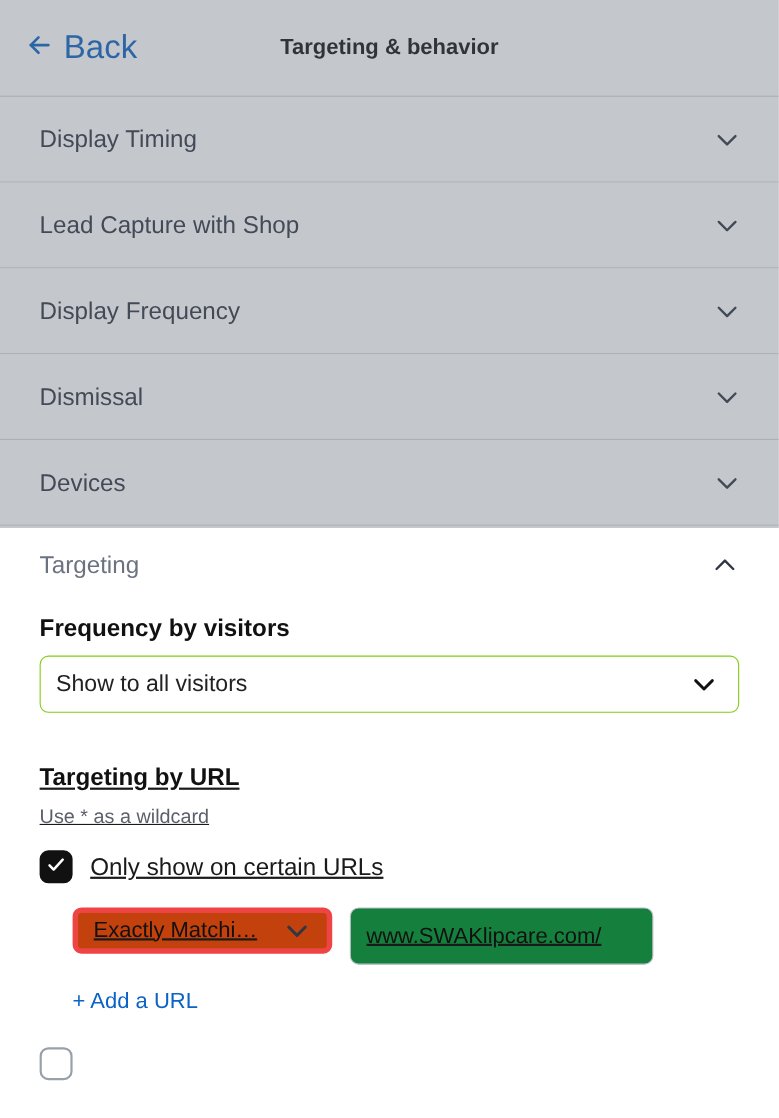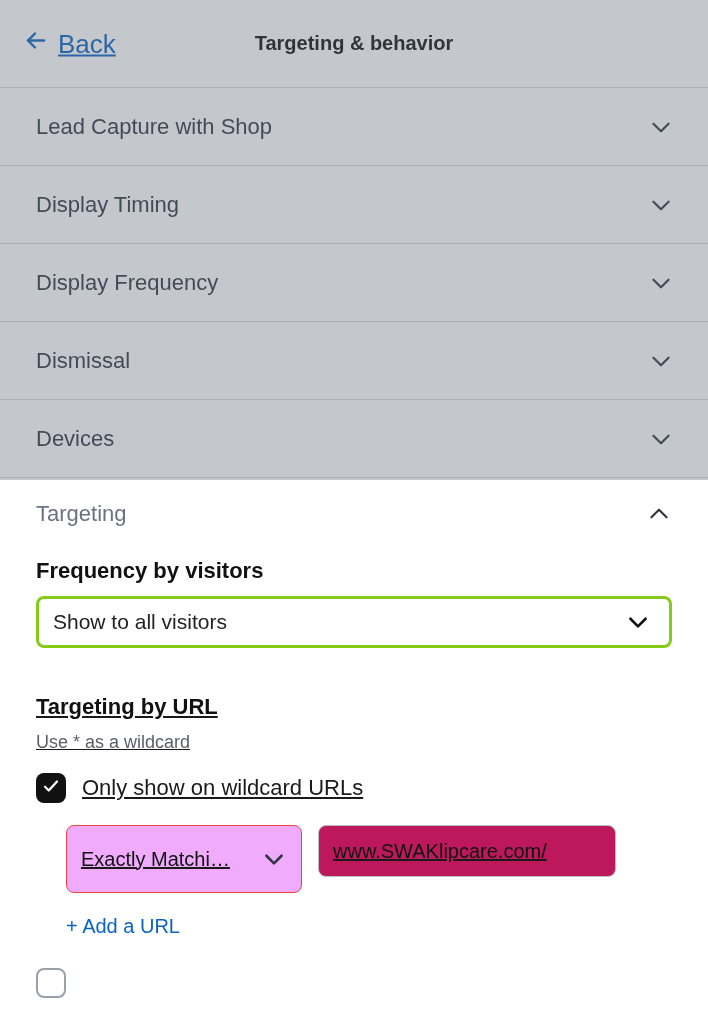--- a/index.html
+++ b/index.html
@@ -32,25 +32,24 @@
     }
     .back-btn {
       position: absolute;
       left: 24px;
       top: 50%;
       transform: translateY(-50%);
       display: flex;
       align-items: flex-start;
       gap: 10px;
       color: #0b63c4;
-      font-size: 26px;
+      font-size: 30px;
       background: none;
       border: none;
       cursor: pointer;
-      text-decoration: underline;
     }
     .back-btn svg { width: 24px; height: 24px; }
     .header-title {
       font-size: 20px;
       font-weight: 700;
       color: #111;
     }
     
     .rows { background:#fff; }
     .acc-row {
@@ -87,21 +86,21 @@
       color: #6b7280;
     }
     .section-label {
       font-size: 22px;
       font-weight: 700;
       color: #111;
       margin-top: 8px;
       margin-bottom: 12px;
     }
     .select-box {
-      border: 3px solid #84cc16;
+      border: 1px solid #84cc16;
       border-radius: 8px;
       height: 52px;
       display: flex;
       align-items: center;
       justify-content: space-between;
       padding: 0 18px 0 14px;
       font-size: 21px;
       color: #222;
       cursor: pointer;
       background:#fff;
@@ -137,41 +136,41 @@
       font-size: 22px;
       color: #1a1a1a;
     }
     .url-editor {
       display:flex;
       gap: 16px;
       margin: 22px 0 0 30px;
     }
     .match-select {
       width: 236px;
-      height: 68px;
-      border: 1px solid #ef4444;
+      height: 42px;
+      border: 5px solid #ef4444;
       border-radius: 8px;
       display:flex;
       align-items:center;
       justify-content:space-between;
       padding: 0 14px 0 14px;
       font-size: 20px;
       color:#111;
-      background:#f0abfc;
+      background:#c2410c;
       cursor:pointer;
     }
     .url-input-wrap {
-      width: 298px;
+      width: 276px;
       height: 52px;
       border: 1px solid #b9bfc9;
       border-radius: 8px;
       display:flex;
       align-items:center;
       padding: 0 14px;
-      background:#be185d;
+      background:#15803d;
     }
     .url-input {
       border:none;
       outline:none;
       font-size: 20px;
       width:100%;
       color:#111;
       background:transparent;
     }
     .add-url {
@@ -197,29 +196,29 @@
           <polyline points="11 5 4 12 11 19"></polyline>
         </svg>
     </span>
     <span>Back</span>
   </button>
   <div class="header-title">Targeting &amp; behavior</div>
 </div>
 
 <div class="rows">
   <div class="acc-row">
+    <span class="label">Display Timing</span>
+    <span class="chev">
+        <svg viewBox="0 0 24 24" fill="none" stroke-width="2" stroke-linecap="round" stroke-linejoin="round">
+          <polyline points="5 9 12 16 19 9"></polyline>
+        </svg>
+      </span>
+  </div>
+  <div class="acc-row">
     <span class="label">Lead Capture with Shop</span>
-    <span class="chev">
-        <svg viewBox="0 0 24 24" fill="none" stroke-width="2" stroke-linecap="round" stroke-linejoin="round">
-          <polyline points="5 9 12 16 19 9"></polyline>
-        </svg>
-      </span>
-  </div>
-  <div class="acc-row">
-    <span class="label">Display Timing</span>
     <span class="chev">
         <svg viewBox="0 0 24 24" fill="none" stroke-width="2" stroke-linecap="round" stroke-linejoin="round">
           <polyline points="5 9 12 16 19 9"></polyline>
         </svg>
       </span>
   </div>
   <div class="acc-row">
     <span class="label">Display Frequency</span>
     <span class="chev">
         <svg viewBox="0 0 24 24" fill="none" stroke-width="2" stroke-linecap="round" stroke-linejoin="round">
@@ -270,21 +269,21 @@
   <div class="sub-section">
     <div class="section-label">Targeting by URL</div>
     <div class="hint">Use * as a wildcard</div>
 
     <div class="check-row">
       <div class="cb cb-checked">
         <span><svg viewBox="0 0 24 24" fill="none" stroke-width="3" stroke-linecap="round" stroke-linejoin="round">
               <polyline points="4 13 9 18 20 6"></polyline>
             </svg></span>
       </div>
-      <span class="check-label">Only show on wildcard URLs</span>
+      <span class="check-label">Only show on certain URLs</span>
     </div>
 
     <div class="url-editor">
       <div class="match-select">
         <span style="white-space:nowrap; overflow:hidden; text-overflow:ellipsis; max-width:170px;">Exactly Matchi…</span>
         <span class="chev">
             <svg viewBox="0 0 24 24" fill="none" stroke="#111" stroke-width="2.4" stroke-linecap="round" stroke-linejoin="round">
               <polyline points="5 9 12 16 19 9"></polyline>
             </svg>
           </span>

